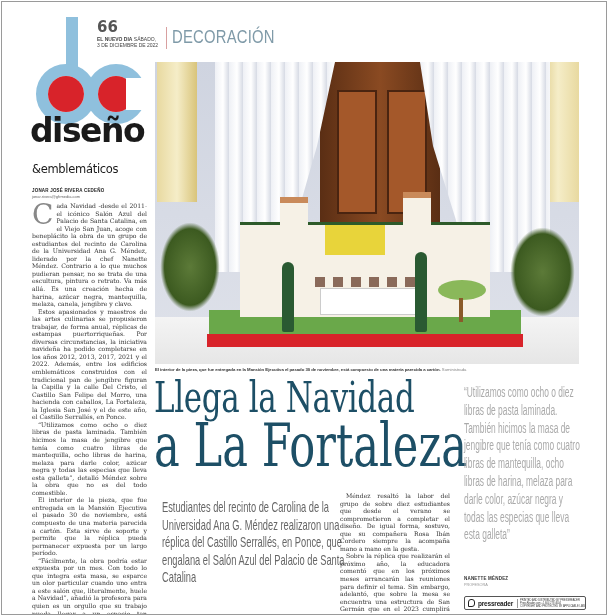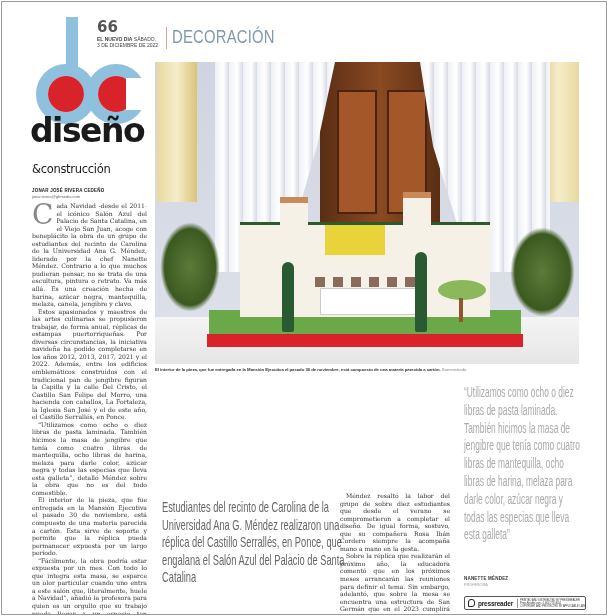--- a/index.html
+++ b/index.html
@@ -90,21 +90,21 @@
 <div class="page">
 
   <div class="abs logo-bar"></div>
   <div class="abs logo-d"></div>
   <div class="abs logo-d-dot"></div>
   <div class="abs logo-c"></div>
   <div class="abs logo-c-dot"></div>
   <div class="abs logo-c-cut"></div>
 
   <div class="abs brand-main">diseño</div>
-  <div class="abs brand-sub"><b>&amp;</b><span>construcción</span></div>
+  <div class="abs brand-sub"><b>&amp;</b><span>emblemáticos</span></div>
   <div class="abs author">JONAR JOSÉ RIVERA CEDEÑO</div>
   <div class="abs email">jonar.rivera@gfrmedia.com</div>
 
   <div class="abs page-num">66</div>
   <div class="abs pub-line1"><span class="pub">EL NUEVO DIA</span> <span>SÁBADO,</span></div>
   <div class="abs pub-line2">3 DE DICIEMBRE DE 2022</div>
   <div class="abs hdr-divider"></div>
   <div class="abs section">DECORACIÓN</div>
 
   <div class="abs photo" title="Réplica en pan de jengibre del Castillo Serrallés sobre una mesa en el Salón Azul">
@@ -127,20 +127,24 @@
     <div class="abs ph-yellow"></div>
     <div class="abs ph-windows"></div>
     <div class="abs ph-steps"></div>
     <div class="abs ph-cyp1"></div>
     <div class="abs ph-cyp2"></div>
     <div class="abs ph-tree"></div>
     <div class="abs ph-trunk"></div>
   </div>
   <div class="abs caption"><span>El interior de la pieza, que fue entregada en la Mansión Ejecutiva el pasado 30 de noviembre, está compuesto de una materia parecida a cartón.</span> <span class="credit">Suministrada</span></div>
 
+  <div class="abs headline">
+    <span class="hl1">Llega la Navidad</span>
+    <span class="hl2">a La Fortaleza</span>
+  </div>
 
   <div class="abs deck">Estudiantes del recinto de Carolina de la Universidad Ana G. Méndez realizaron una réplica del Castillo Serrallés, en Ponce, que engalana el Salón Azul del Palacio de Santa Catalina</div>
 
   <div class="abs body-text col1">
     <p class="first"><span class="dropcap">C</span><span>ada Navidad -desde el 2011- el icónico Salón Azul del Palacio de Santa Catalina, en el Viejo San Juan, acoge con beneplácito la obra de un grupo de estudiantes del recinto de Carolina de la Universidad Ana G. Méndez, liderado por la chef Nanette Méndez. Contrario a lo que muchos pudieran pensar, no se trata de una escultura, pintura o retrato. Va más allá. Es una creación hecha de harina, azúcar negra, mantequilla, melaza, canela, jengibre y clavo.</span></p>
     <p>Estos apasionados y maestros de las artes culinarias se propusieron trabajar, de forma anual, réplicas de estampas puertorriqueñas. Por diversas circunstancias, la iniciativa navideña ha podido completarse en los años 2012, 2013, 2017, 2021 y el 2022. Además, entre los edificios emblemáticos construidos con el tradicional pan de jengibre figuran la Capilla y la calle Del Cristo, el Castillo San Felipe del Morro, una hacienda con caballos, La Fortaleza, la Iglesia San José y el de este año, el Castillo Serrallés, en Ponce.</p>
     <p>“Utilizamos como ocho o diez libras de pasta laminada. También hicimos la masa de jengibre que tenía como cuatro libras de mantequilla, ocho libras de harina, melaza para darle color, azúcar negra y todas las especias que lleva esta galleta”, detalló Méndez sobre la obra que no es del todo comestible.</p>
     <p>El interior de la pieza, que fue entregada en la Mansión Ejecutiva el pasado 30 de noviembre, está compuesto de una materia parecida a cartón. Esta sirve de soporte y permite que la réplica pueda permanecer expuesta por un largo período.</p>
     <p>“Fácilmente, la obra podría estar expuesta por un mes. Con todo lo que integra esta masa, se esparce un olor particular cuando uno entra a este salón que, literalmente, huele a Navidad”, añadió la profesora para quien es un orgullo que su trabajo pueda llegar a un espacio tan importante como La Fortaleza.</p>
   </div>

